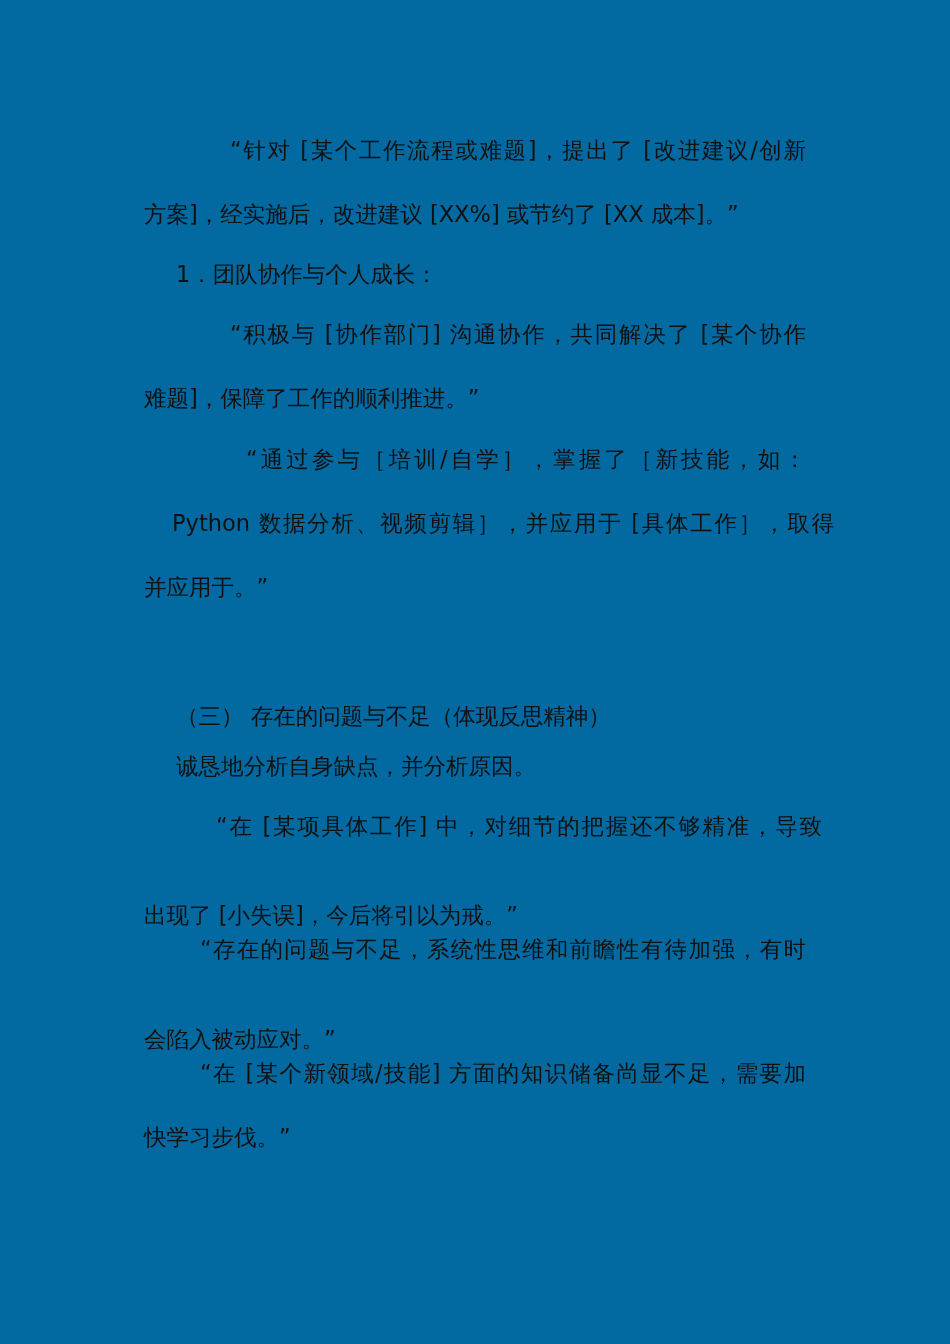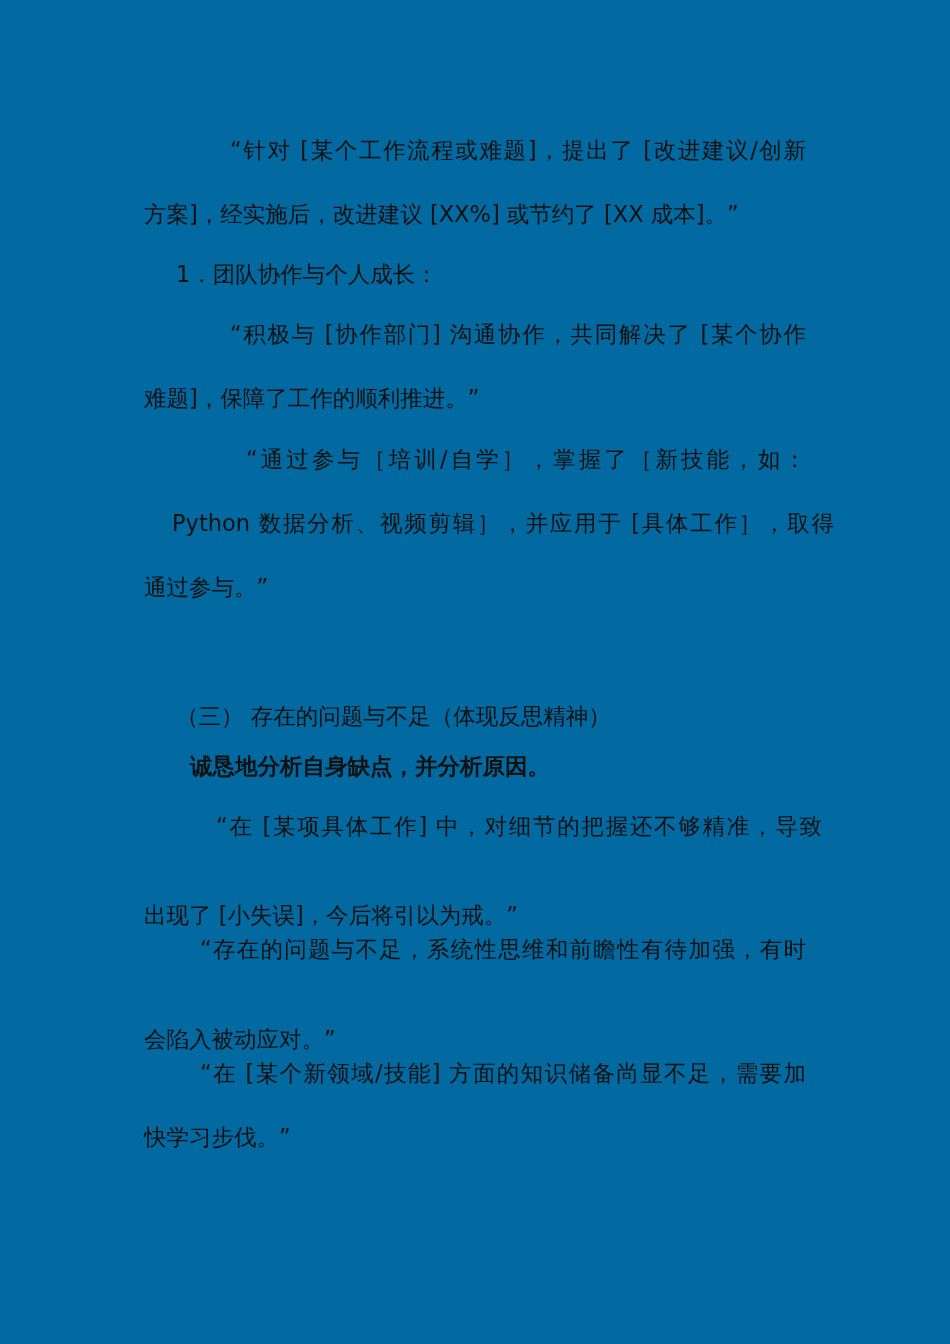--- a/index.html
+++ b/index.html
@@ -41,23 +41,23 @@
 
 <div class="page">
   <div id="lines-container">
       <div class="line justify" style="left: 230px; top: 135px; width: 576px;">“针对 [某个工作流程或难题]，提出了 [改进建议/创新</div>
       <div class="line" style="left: 144px; top: 199px;">方案]，经实施后，改进建议 [XX%] 或节约了 [XX 成本]。”</div>
       <div class="line" style="left: 176px; top: 259px;">1．团队协作与个人成长：</div>
       <div class="line justify" style="left: 230px; top: 319px; width: 576px;">“积极与 [协作部门] 沟通协作，共同解决了 [某个协作</div>
       <div class="line" style="left: 144px; top: 383px;">难题]，保障了工作的顺利推进。”</div>
       <div class="line justify" style="left: 246px; top: 444px; width: 560px;">“通过参与［培训/自学］，掌握了［新技能，如：</div>
       <div class="line justify" style="left: 144px; top: 508px; width: 662px; margin-left: 28px;">Python 数据分析、视频剪辑］，并应用于 [具体工作］，取得</div>
-      <div class="line" style="left: 144px; top: 572px;">通过参与。”</div>
+      <div class="line" style="left: 144px; top: 572px;">并应用于。”</div>
       <div class="line" style="left: 176px; top: 701px;">（三） 存在的问题与不足（体现反思精神）</div>
-      <div class="line" style="left: 190px; top: 751px; font-weight: bold;">诚恳地分析自身缺点，并分析原因。</div>
+      <div class="line" style="left: 176px; top: 751px;">诚恳地分析自身缺点，并分析原因。</div>
       <div class="line justify" style="left: 200px; top: 811px; width: 606px; margin-left: 16px;">“在 [某项具体工作] 中，对细节的把握还不够精准，导致</div>
       <div class="line" style="left: 144px; top: 874px; margin-top: 26px;">出现了 [小失误]，今后将引以为戒。”</div>
       <div class="line justify" style="left: 200px; top: 934px; width: 606px;">“存在的问题与不足，系统性思维和前瞻性有待加强，有时</div>
       <div class="line" style="left: 144px; top: 1024px;">会陷入被动应对。”</div>
       <div class="line justify" style="left: 200px; top: 1058px; width: 606px;">“在 [某个新领域/技能] 方面的知识储备尚显不足，需要加</div>
       <div class="line" style="left: 144px; top: 1122px; text-align: center;">快学习步伐。”</div>
     </div>
 </div>
 
 </body></html>

